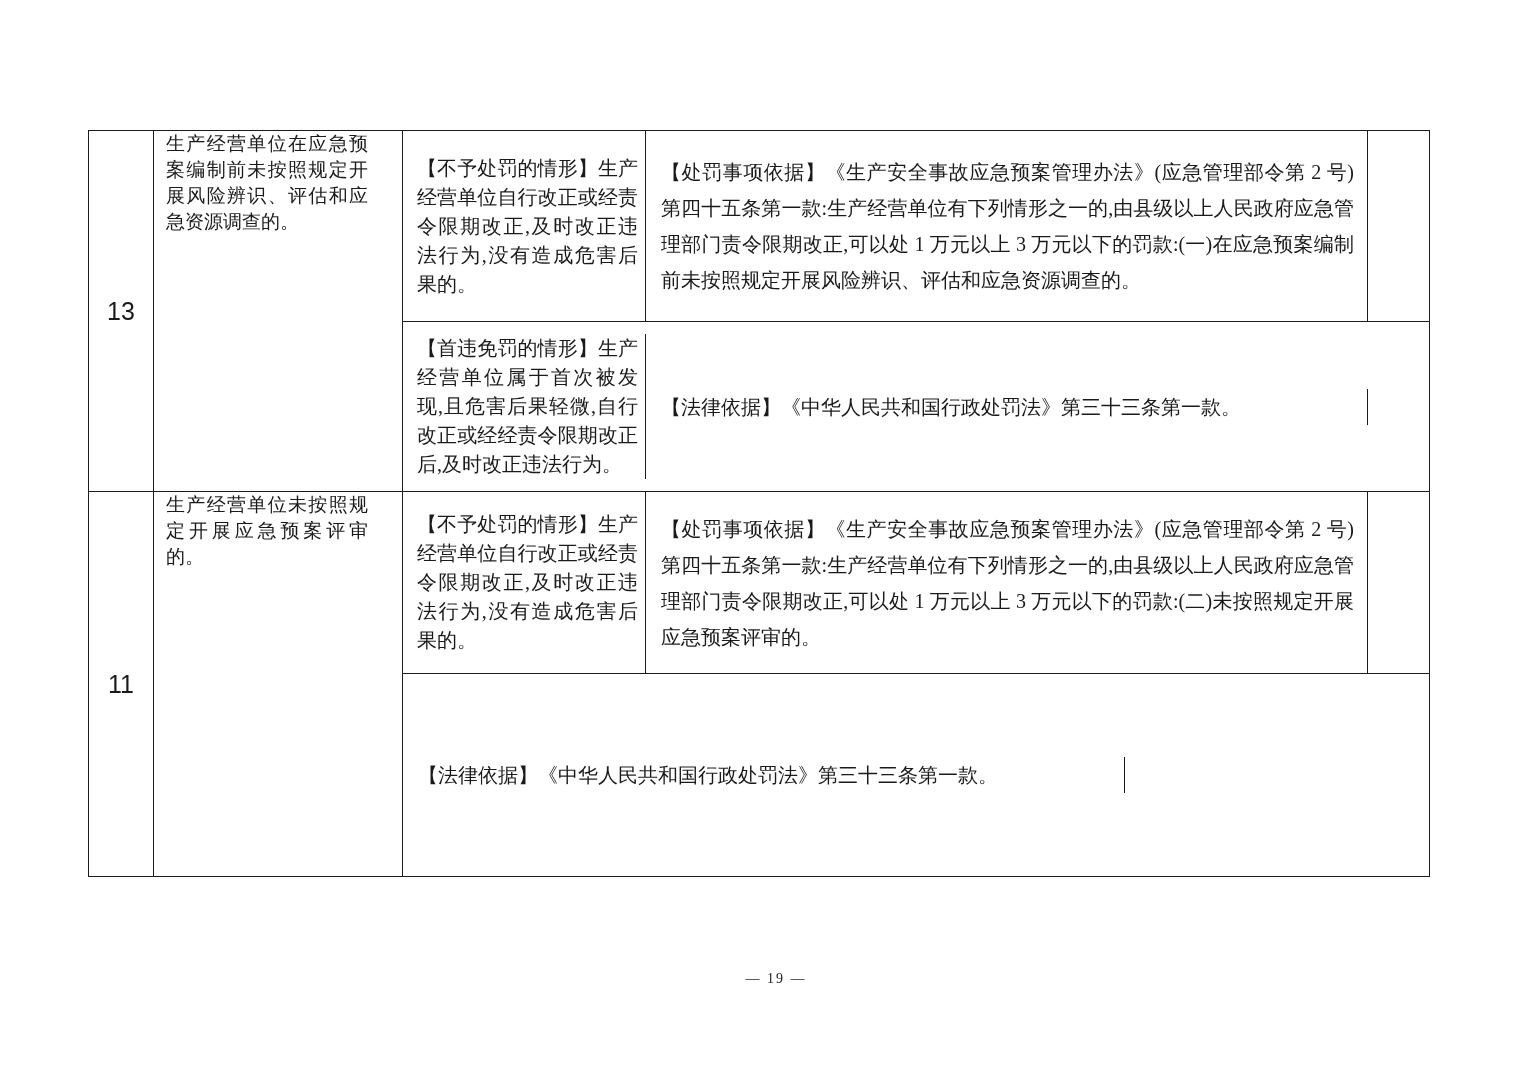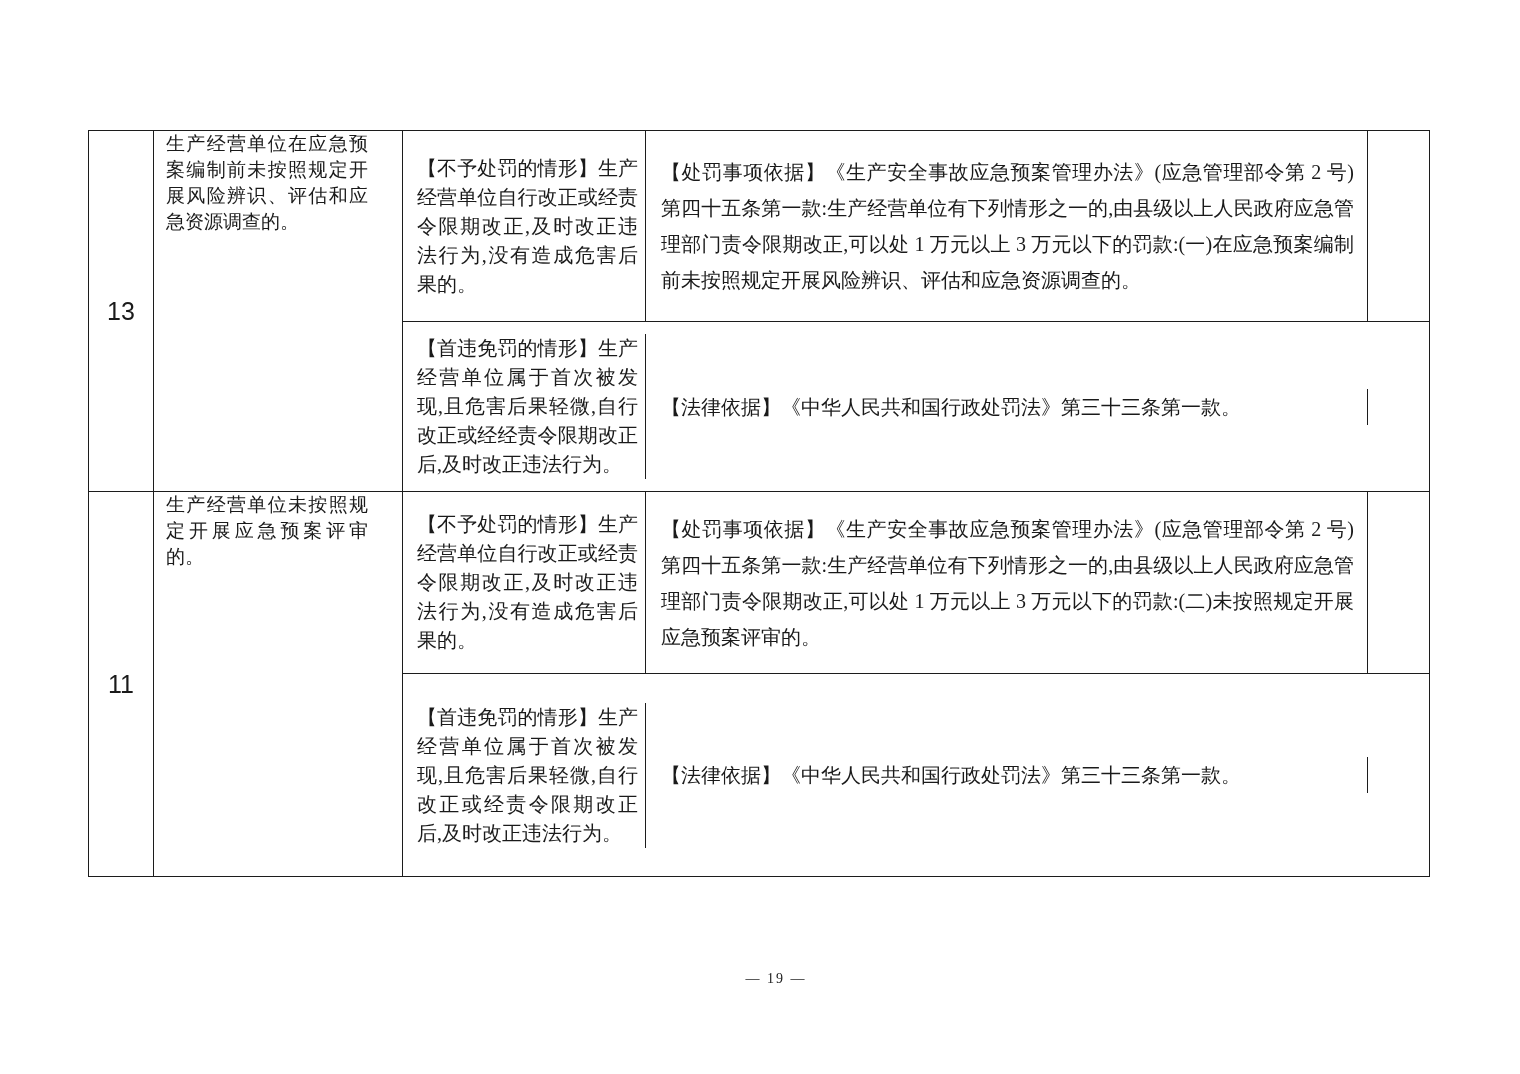--- a/index.html
+++ b/index.html
@@ -118,23 +118,20 @@
         <div class="subrow top">
           <div class="c cond">
             <p class="txt">【不予处罚的情形】生产经营单位自行改正或经责令限期改正,及时改正违法行为,没有造成危害后果的。</p>
           </div>
           <div class="c basis">
             <p class="txt">【处罚事项依据】《生产安全事故应急预案管理办法》(应急管理部令第 2 号)第四十五条第一款:生产经营单位有下列情形之一的,由县级以上人民政府应急管理部门责令限期改正,可以处 1 万元以上 3 万元以下的罚款:(二)未按照规定开展应急预案评审的。</p>
           </div>
           <div class="c last"></div>
         </div>
         <div class="subrow bottom">
-          <div class="c cond">
-            <p class="txt">【首违免罚的情形】生产经营单位属于首次被发现,且危害后果轻微,自行改正或经责令限期改正后,及时改正违法行为。</p>
-          </div>
           <div class="c basis">
             <p class="txt">【法律依据】《中华人民共和国行政处罚法》第三十三条第一款。</p>
           </div>
           <div class="c last"></div>
         </div>
       </div>
     </div>
 
   </div>
 

